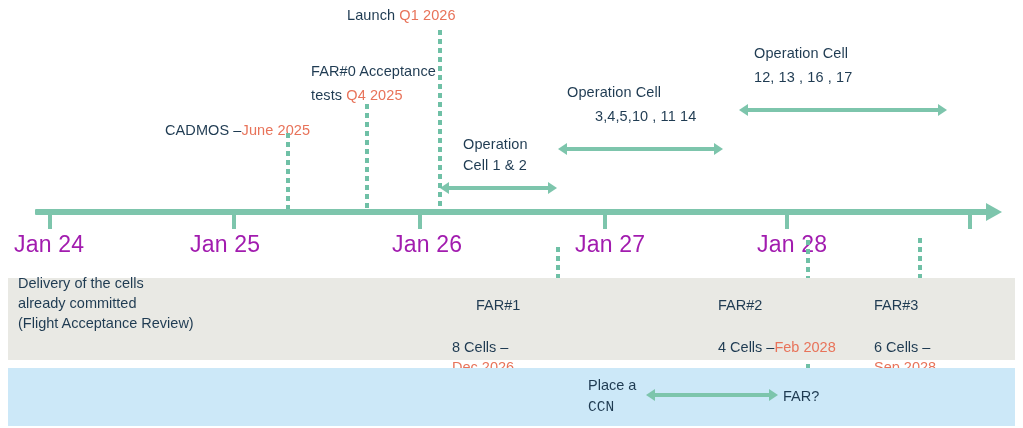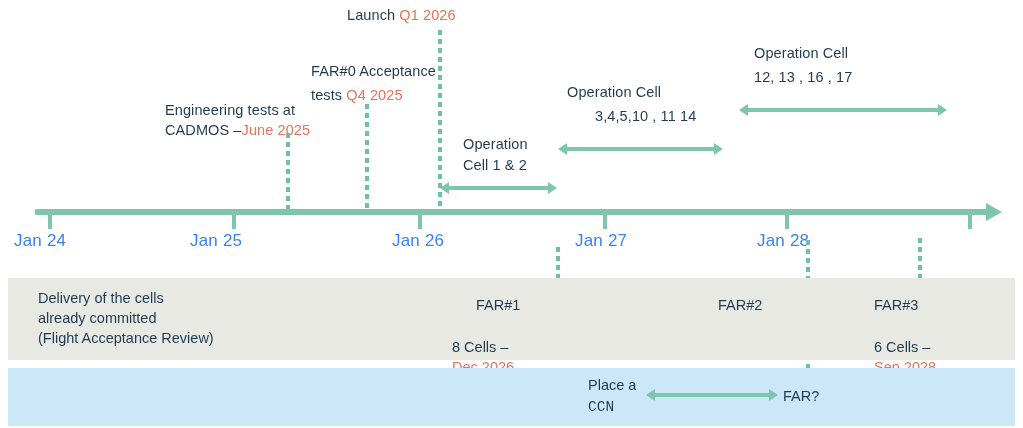--- a/index.html
+++ b/index.html
@@ -41,22 +41,22 @@
     border-left:16px solid #7dc5ac;
   }
   .tick{
     position:absolute;
     top:215px;width:4px;height:14px;
     background:#7dc5ac;
   }
   .tick-label{
     position:absolute;
     top:231px;
-    font-size:17px;
-    color:#3b82f6;
+    font-size:23px;
+    color:#a21caf;
     white-space:nowrap;
     letter-spacing:.2px;
   }
 
   
   .vdot{
     position:absolute;
     width:4px;
     background-image:linear-gradient(#6fc0a6 54%, rgba(255,255,255,0) 0%);
     background-size:4px 9px;
@@ -100,21 +100,20 @@
     <span>Launch</span>
     <span class="hl">Q1 2026</span>
   </div>
 
   <div class="lbl" style="left:311px;top:62px;">FAR#0 Acceptance</div>
   <div class="lbl" style="left:311px;top:86px;">
     <span>tests</span>
     <span class="hl">Q4 2025</span>
   </div>
 
-  <div class="lbl" style="left:165px;top:101px;">Engineering tests at</div>
   <div class="lbl" style="left:165px;top:121px;text-align:right;">
     <span>CADMOS –</span><span class="hl">June 2025</span>
   </div>
 
   <div class="lbl" style="left:754px;top:44px;">Operation Cell</div>
   <div class="lbl" style="left:754px;top:68px;text-align:right;">12, 13 , 16 , 17</div>
 
   <div class="lbl" style="left:567px;top:83px;">Operation Cell</div>
   <div class="lbl" style="left:567px;top:107px;margin-left:28px;">3,4,5,10 , 11 14</div>
 
@@ -157,31 +156,34 @@
   <div class="tick-label" style="left:575px;">Jan 27</div>
   <div class="tick-label" style="left:757px;">Jan 28</div>
 
   <div class="vdot" style="left:556px;top:247px;height:90px;"></div>
   <div class="vdot" style="left:806px;top:240px;height:75px;"></div>
   <div class="vdot" style="left:806px;top:337px;height:52px;"></div>
   <div class="vdot" style="left:918px;top:238px;height:73px;"></div>
 
   <div class="band band-grey"></div>
 
-  <div class="band-text" style="left:18px;top:288px;margin-left:20px;">Delivery of the cells
+  <div class="band-text" style="left:18px;top:273px;">Delivery of the cells
 already committed
 (Flight Acceptance Review)</div>
 
   <div class="band-text" style="left:476px;top:295px;text-align:center;">FAR#1</div>
   <div class="band-text" style="left:452px;top:317px;">
     <span>8 Cells –</span>
     <span style="color:#e8735a;">Dec 2026</span>
   </div>
 
   <div class="band-text" style="left:718px;top:295px;">FAR#2</div>
+  <div class="band-text" style="left:718px;top:317px;">
+    <span>4 Cells –</span><span style="color:#e8735a;">Feb 2028</span>
+  </div>
 
   <div class="band-text" style="left:874px;top:295px;">FAR#3</div>
   <div class="band-text" style="left:874px;top:317px;">
     <span>6 Cells –</span>
     <span style="color:#e8735a;">Sep 2028</span>
   </div>
 
   <div class="band band-blue"></div>
 
 

